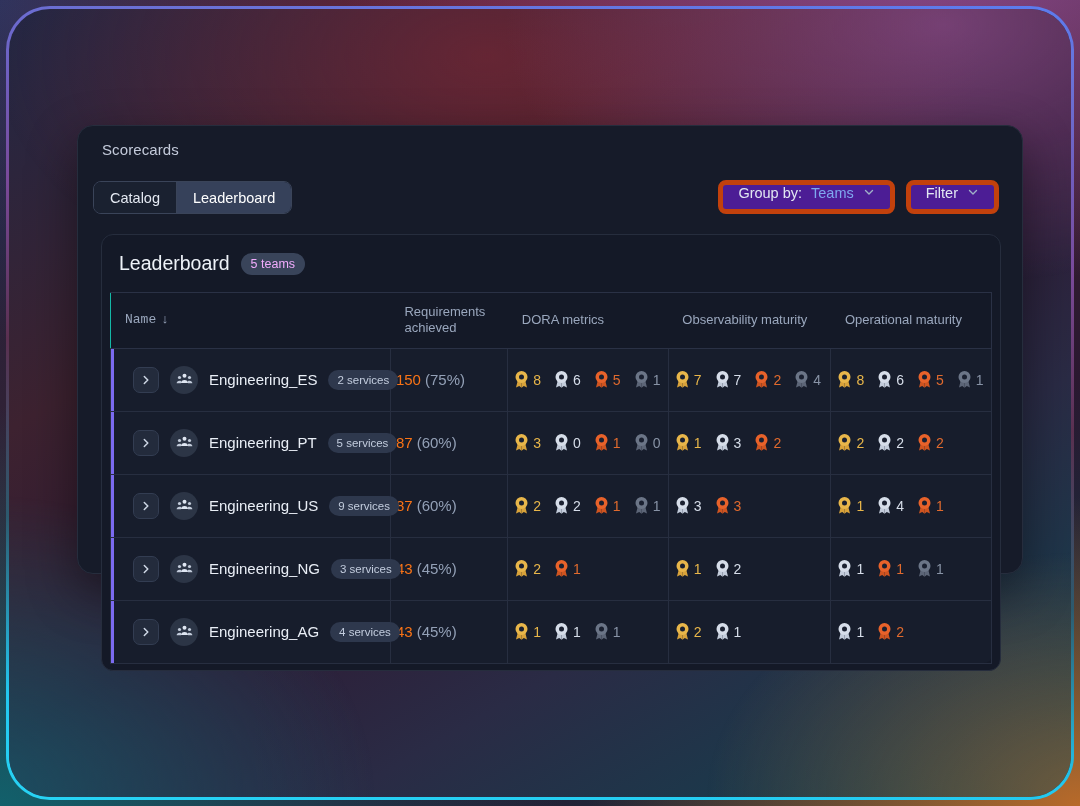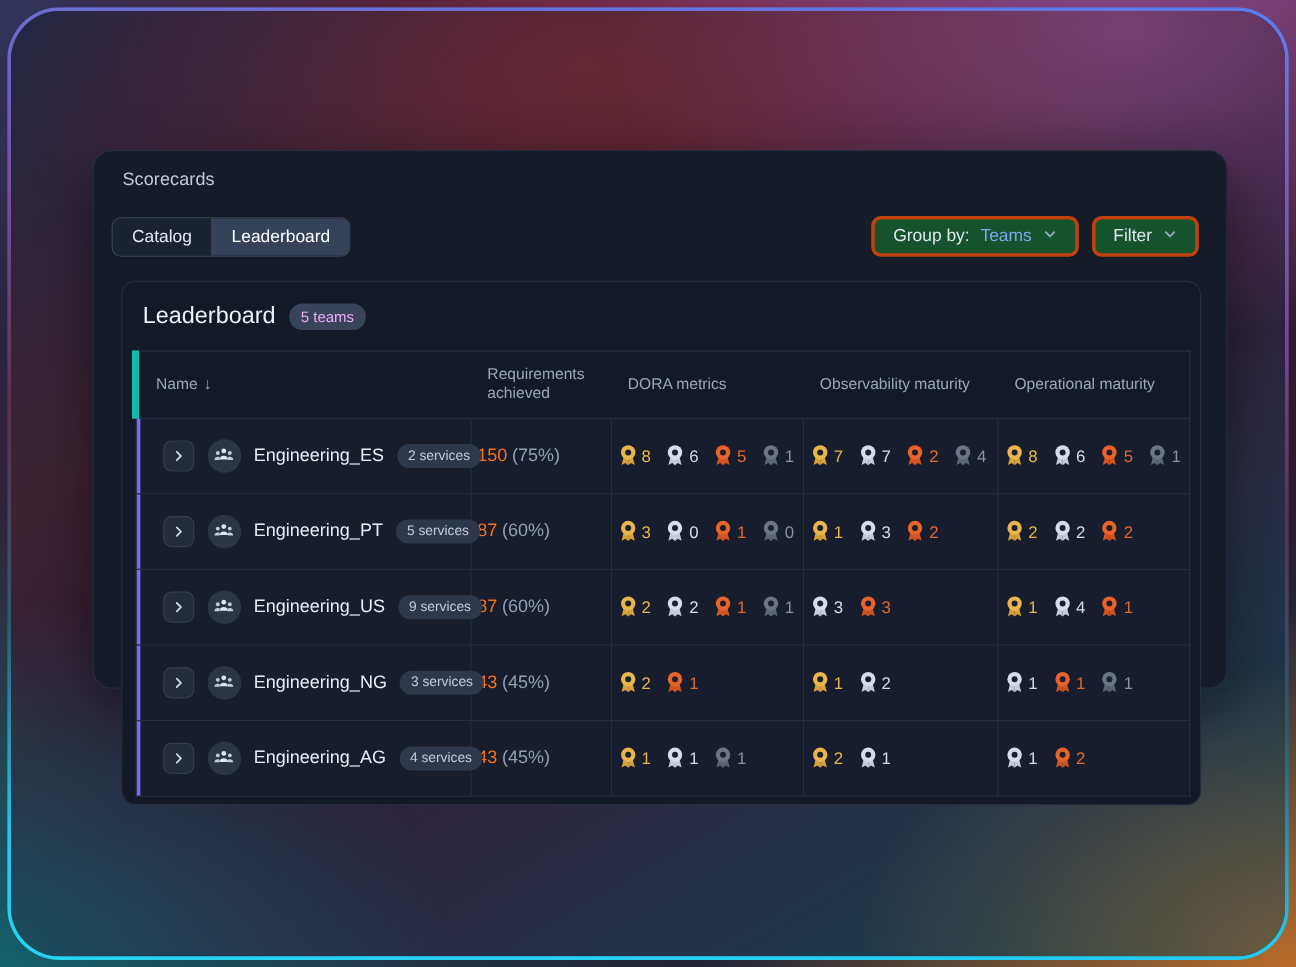--- a/index.html
+++ b/index.html
@@ -87,24 +87,24 @@
     white-space: nowrap;
   }
   .seg-btn + .seg-btn { border-left: 1px solid #3a4459; }
   .seg-btn.active { background: #36415a; color: #ffffff; }
 
   .top-controls {
     position: absolute; right: 23px; top: 54px;
     display: flex; gap: 11px;
   }
   .ctl-btn {
-    display: flex; align-items: center; gap: 9px;
+    display: flex; align-items: flex-start; gap: 9px;
     height: 34px; padding: 0 15px;
-    background: #14532d;
-    border: 3px solid #c2410c;
+    background: #4c1d95;
+    border: 5px solid #c2410c;
     border-radius: 8px;
     font-size: 14.5px; color: #e2e8f2;
     cursor: pointer; font-family: inherit;
     white-space: nowrap;
   }
   .ctl-accent { color: #7ea8ef; }
   .chev { display:inline-block; color:#9fb0c8; }
 
   
   #lb-card {
@@ -140,21 +140,21 @@
     color: #9aa7bd;
     line-height: 1.25;
     padding: 11px 0 11px 14px;
     vertical-align: middle;
     height: 46px;
     background: #141927;
     border-top: 1px solid #2a3purple;
     border-top: 1px solid #2a3145;
     border-bottom: 1px solid #2a3145;
   }
-  table.lb thead th:first-child { border-left: 6px solid #14b8a6; border-top-left-radius: 8px; }
+  table.lb thead th:first-child { border-left: 1px solid #14b8a6; border-top-left-radius: 8px; font-family: Liberation Mono, monospace; }
   table.lb thead th:last-child  { border-right: 1px solid #2a3145; border-top-right-radius: 8px; }
 
   table.lb tbody td {
     border-bottom: 1px solid #272e40;
     border-right: 1px solid #272e40;
     background: #171d2c;
     height: 63px;
     padding: 0 0 0 5px;
     vertical-align: middle;
     font-size: 14.5px;

